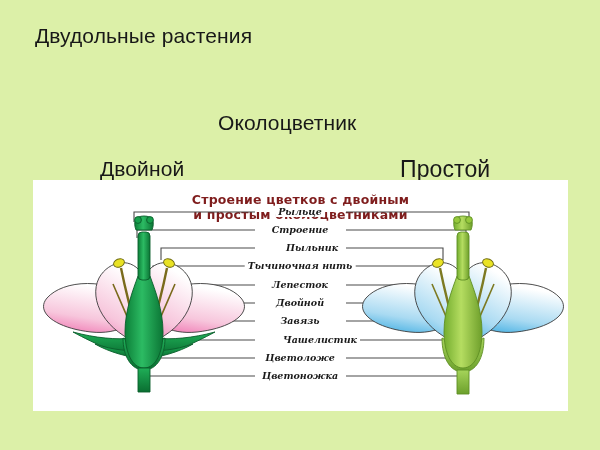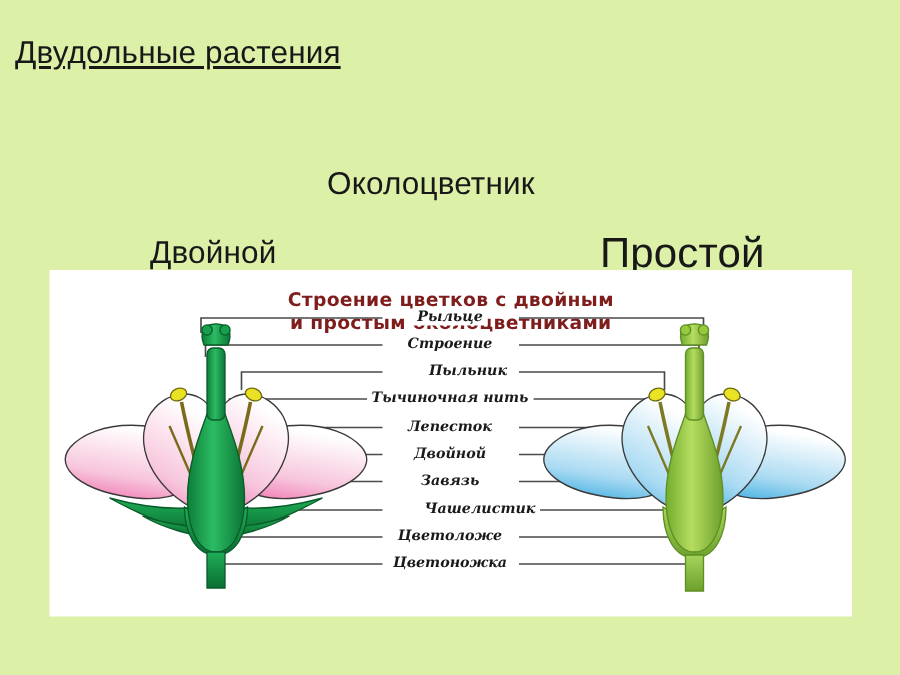--- a/index.html
+++ b/index.html
@@ -8,25 +8,25 @@
     background:#dcf0a8;
     font-family:"Liberation Sans", sans-serif;
     position:relative;
   }
   #slide{position:absolute;inset:0;background:#dcf0a8;}
 
   .hdr{
     position:absolute;color:#181818;font-size:21px;line-height:24px;
     white-space:nowrap;font-weight:400;letter-spacing:.1px;
   }
-  #hdr-dicot{left:10px;top:24px;text-decoration:underline;}
+  #hdr-dicot{left:35px;top:24px;}
   #hdr-monocot{left:313px;top:24px;}
   #hdr-perianth{left:218px;top:111px;font-size:21px;}
   #hdr-double{left:100px;top:157px;font-size:21px;}
-  #hdr-simple{left:400px;top:157px;font-size:28px;}
+  #hdr-simple{left:400px;top:157px;font-size:23px;}
 
   
   #card{
     position:absolute;left:33px;top:180px;width:535px;height:231px;
     background:#ffffff;
   }
   #fig-title{
     position:absolute;left:0;right:0;top:12px;
     text-align:center;color:#7f1d1d;
     font-family:"DejaVu Sans", sans-serif;

